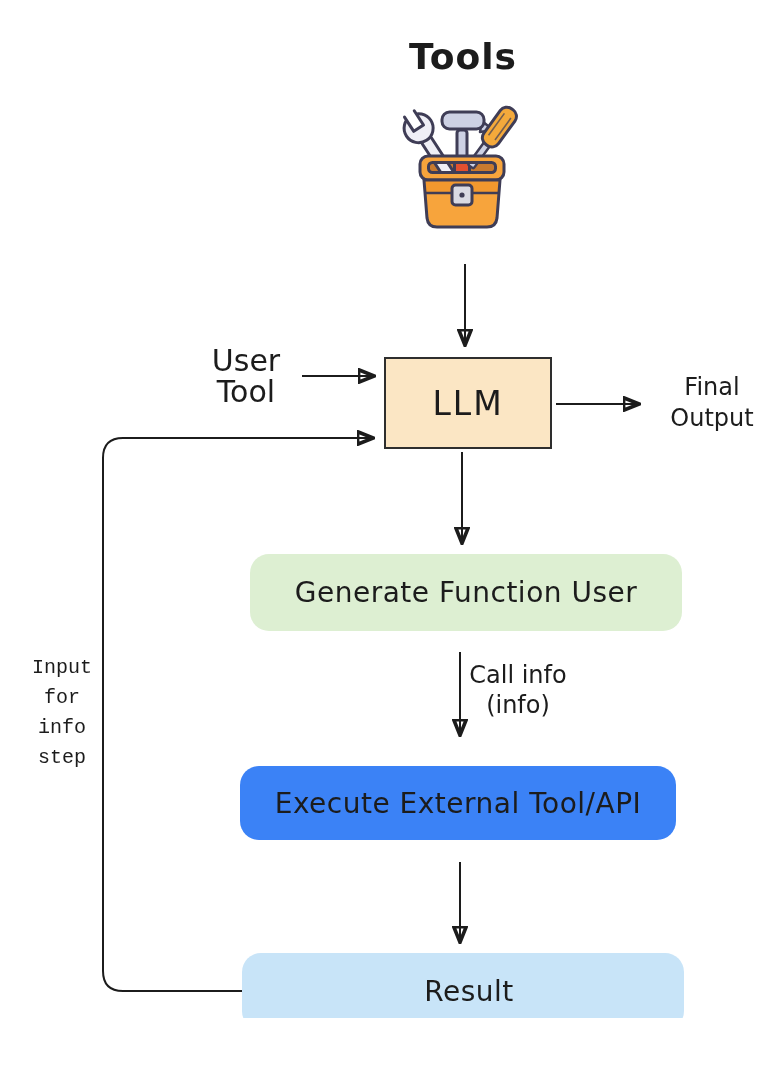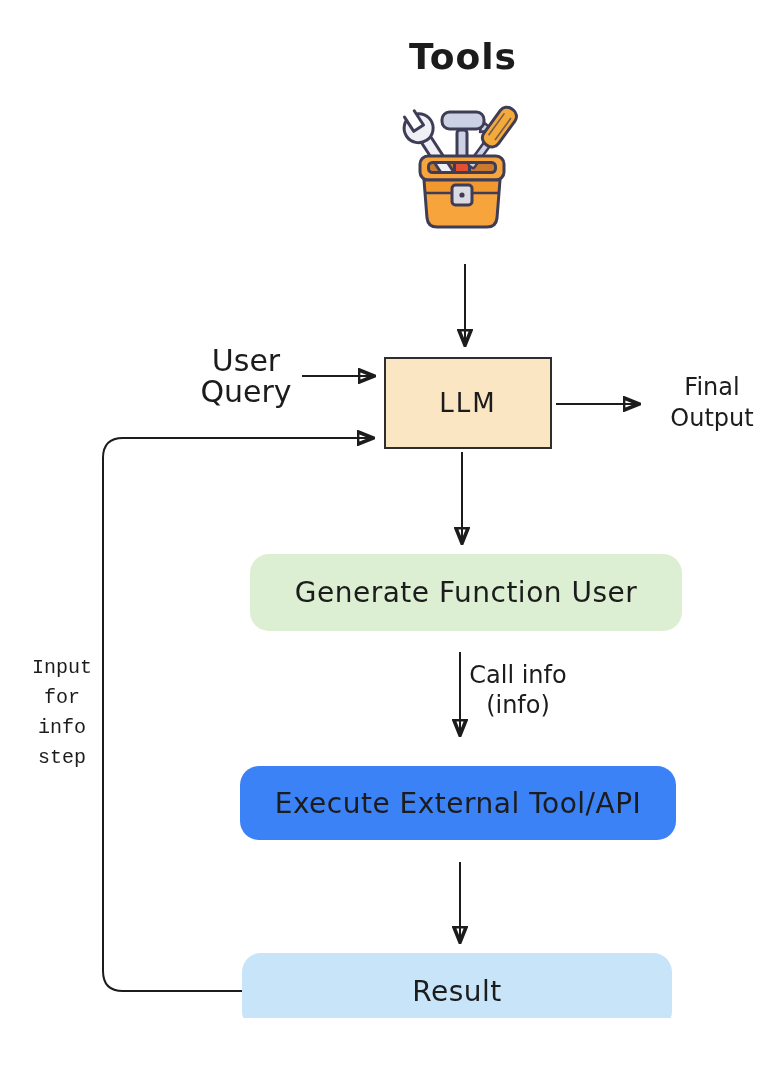--- a/index.html
+++ b/index.html
@@ -3,24 +3,24 @@
 <meta charset="utf-8">
 <style>
   html,body{margin:0;padding:0;background:#ffffff;}
   body{font-family:"DejaVu Sans","Liberation Sans",sans-serif;color:#1c1c1c;}
   .canvas{position:relative;width:766px;height:1018px;background:#ffffff;overflow:hidden;}
   .arrow-layer{position:absolute;left:0;top:0;width:766px;height:1082px;pointer-events:none;}
   .arrow-layer path{stroke:#1c1c1c;stroke-width:2;fill:none;}
   .node{position:absolute;display:flex;align-items:center;justify-content:center;
         text-align:center;letter-spacing:0.5px;}
   .node-llm{left:384px;top:357px;width:164px;height:88px;border:2px solid #2e2e2e;
-        font-size:26px;letter-spacing:2px;}
+        font-size:33px;letter-spacing:2px;}
   .node-generate{left:250px;top:554px;width:432px;height:77px;border-radius:19px;font-size:28px;}
   .node-execute{left:240px;top:766px;width:436px;height:74px;border-radius:19px;font-size:28px;}
-  .node-result{left:242px;top:953px;width:430px;height:77px;border-radius:19px;font-size:28px;}
+  .node-result{left:242px;top:953px;width:430px;height:77px;border-radius:19px;font-size:28px;padding-left:12px;}
   .lbl{position:absolute;text-align:center;}
   .lbl span{display:block;}
   .title{left:333px;top:36px;width:260px;font-size:36px;font-weight:600;letter-spacing:1px;}
   .user-query{left:184px;top:345px;width:124px;font-size:30px;line-height:31px;}
   .final-output{left:648px;top:372px;width:128px;font-size:24px;line-height:31px;}
   .call-info{left:464px;top:660px;width:108px;font-size:24px;line-height:30px;}
   .loop-note{left:17px;top:653px;width:90px;font-size:20px;line-height:30px;font-family:Liberation Mono, monospace;}
   .toolbox{position:absolute;left:396px;top:100px;width:132px;height:136px;}
 </style>
 </head>
@@ -81,21 +81,21 @@
     <circle cx="66" cy="95" r="2.6" fill="#3F3D56"></circle>
   </svg>
 
   <div class="node node-llm" style="background-color: rgb(251, 230, 196);">LLM</div>
   <div class="node node-generate" style="background-color: rgb(221, 239, 210);">Generate Function User</div>
   <div class="node node-execute" style="background-color: #3b82f6;">Execute External Tool/API</div>
   <div class="node node-result" style="background-color: rgb(200, 228, 248);">Result</div>
 
   <div class="lbl user-query">
     <span>User</span>
-    <span>Query</span>
+    <span>Tool</span>
   </div>
 
   <div class="lbl final-output">
     <span>Final</span>
     <span>Output</span>
   </div>
 
   <div class="lbl call-info">
     <span>Call info</span>
     <span>(info)</span>

